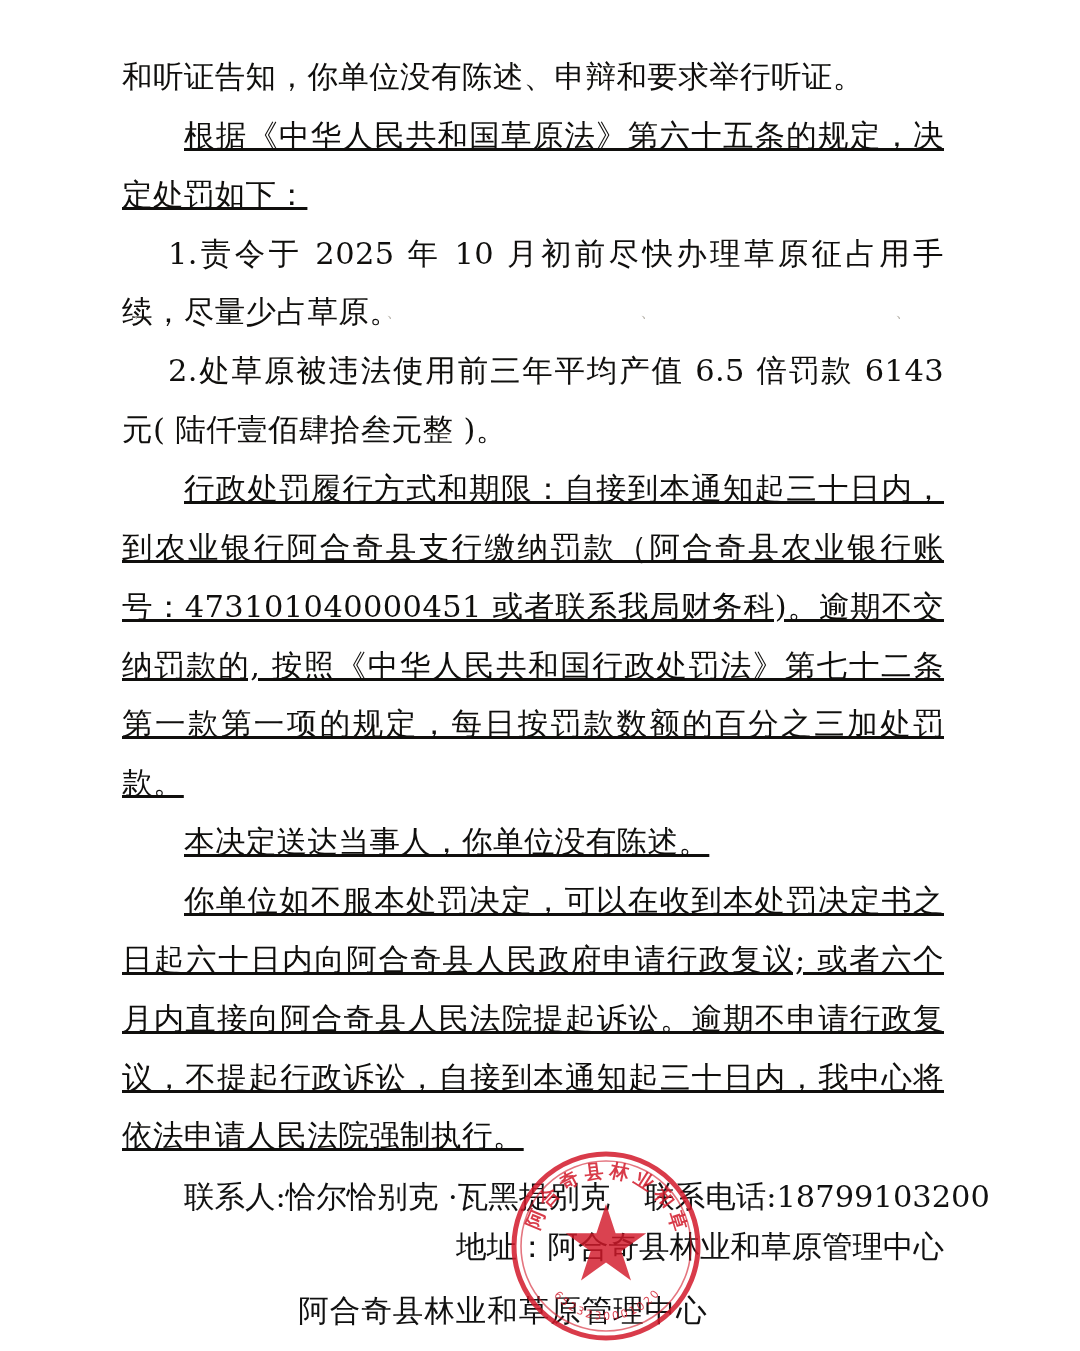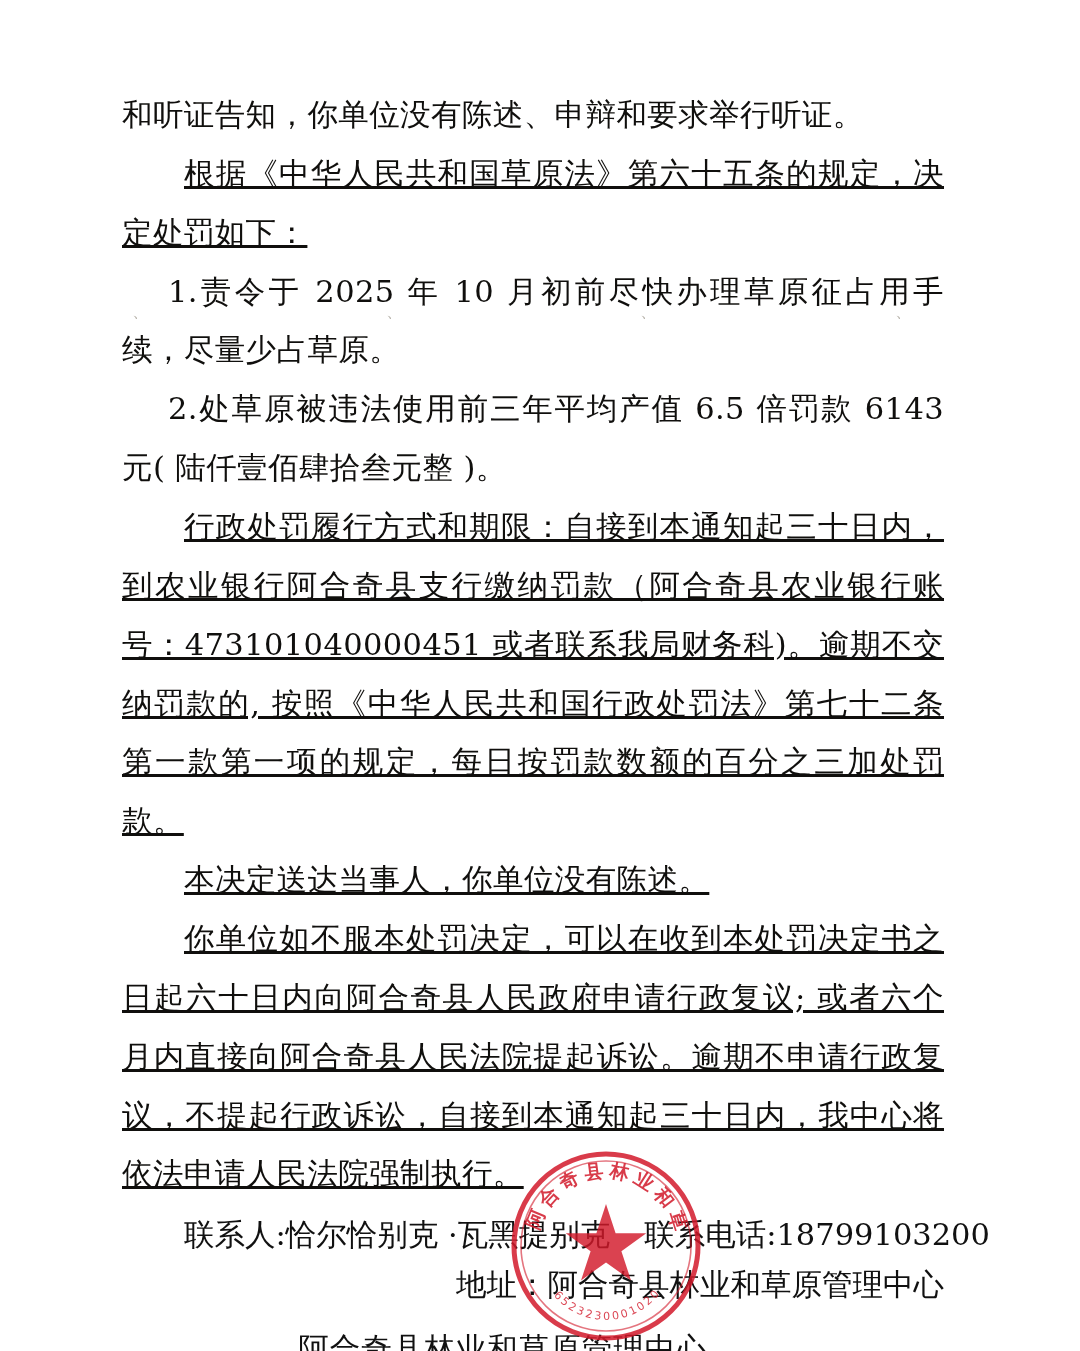--- a/index.html
+++ b/index.html
@@ -13,21 +13,21 @@
     font-family: "DejaVu Serif", "Liberation Serif", serif;
     color: #111111;
     overflow: hidden;
     position: relative;
   }
   .page {
     position: relative;
     width: 1072px;
     height: 1351px;
     box-sizing: border-box;
-    padding: 86px 128px 0 122px;
+    padding: 48px 128px 0 122px;
   }
   .doc-body {
     font-size: 30.5px;
     line-height: 1.93;
     letter-spacing: 0.4px;
     text-align: justify;
     text-justify: inter-character;
     color: #100f0d;
   }
   .para {

